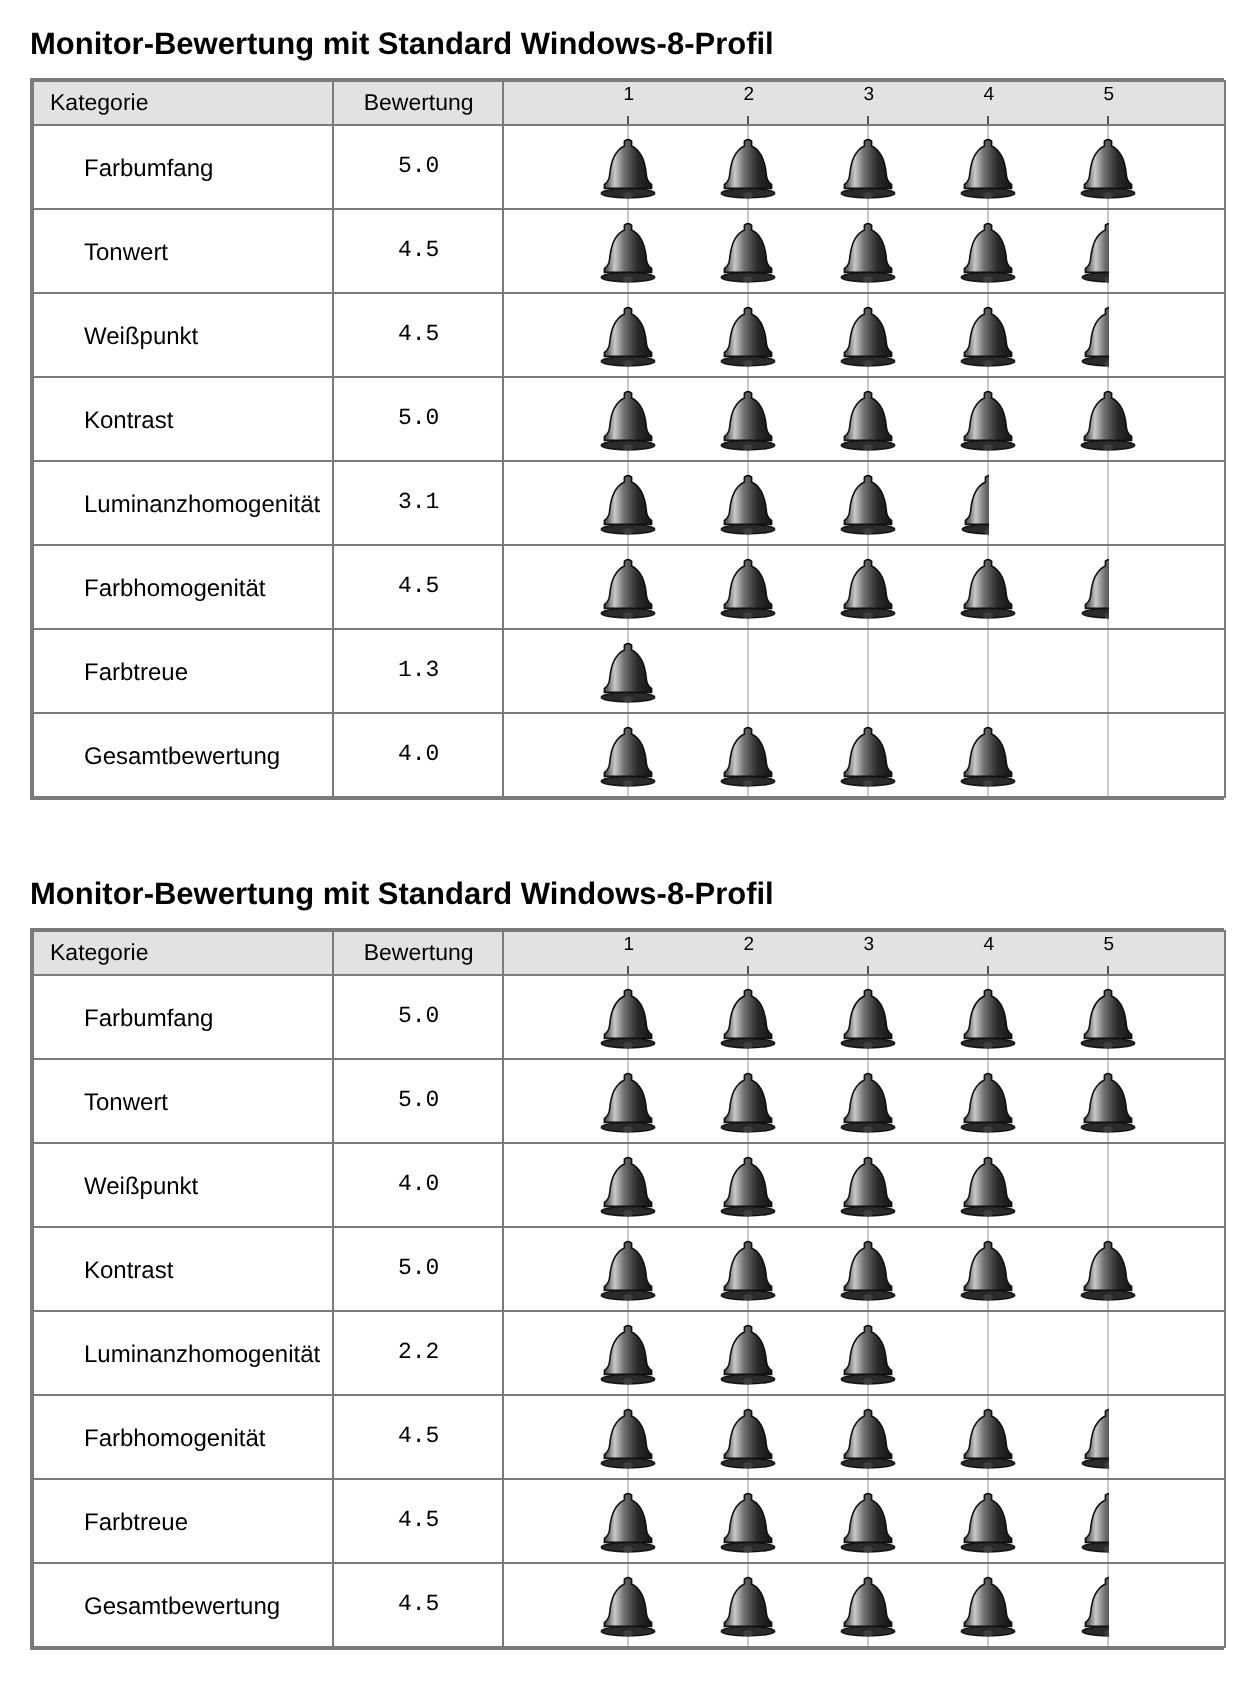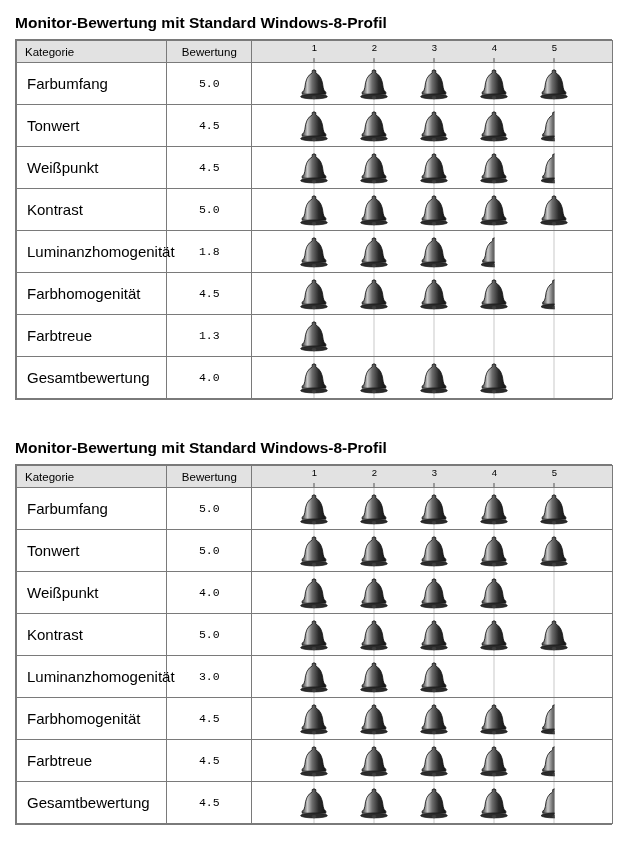--- a/index.html
+++ b/index.html
@@ -69,23 +69,23 @@
   table.rating thead th.bells {
     position: relative;
     padding: 0;
     background: #e2e2e2;
   }
   table.rating tbody td {
     height: 42px;
     background: #ffffff;
   }
   table.rating tbody td.kat {
-    padding-left: 10px;
+    padding-left: 25px;
     text-align: left;
-    font-size: 15px;
+    font-size: 12px;
   }
   table.rating tbody td.bew {
     text-align: center;
     font-family: "Liberation Mono", monospace;
     font-size: 11.5px;
   }
   table.rating tbody td.bells {
     padding: 0;
     position: relative;
     border-left: 1px solid #7a7a7a;
@@ -554,21 +554,21 @@
                     <path d="M15.2 2.6 q1.8-1.6 3.6 0 l0 2.4 q6.4 3.0 7.4 14.6 q0.3 3.2 2.6 4.6 l0 2.0 l-23.6 0 l0-2.0 q2.3-1.4 2.6-4.6 q1.0-11.6 7.4-14.6 z" fill="url(#bg20)" stroke="#111" stroke-width="0.8"></path>
                     <ellipse cx="17" cy="28.6" rx="13.4" ry="2.3" fill="#2b2b2b" stroke="#111" stroke-width="0.7"></ellipse>
                     <ellipse cx="17" cy="29.6" rx="2.4" ry="1.6" fill="#3d3d3d"></ellipse>
                   </svg>
                 </div>
               </div>
             </td>
           </tr>
           <tr>
             <td class="kat">Luminanzhomogenität</td>
-            <td class="bew">1.8</td>
+            <td class="bew">3.1</td>
             <td class="bells">
               <div class="guides">
                 <span class="g" style="left: 62px;"></span>
                 <span class="g" style="left: 122px;"></span>
                 <span class="g" style="left: 182px;"></span>
                 <span class="g" style="left: 242px;"></span>
                 <span class="g" style="left: 302px;"></span>
               </div>
               <div class="bellrow">
                 <div class="bell" style="left: 62px;">
@@ -1237,21 +1237,21 @@
                     <path d="M15.2 2.6 q1.8-1.6 3.6 0 l0 2.4 q6.4 3.0 7.4 14.6 q0.3 3.2 2.6 4.6 l0 2.0 l-23.6 0 l0-2.0 q2.3-1.4 2.6-4.6 q1.0-11.6 7.4-14.6 z" fill="url(#bg53)" stroke="#111" stroke-width="0.8"></path>
                     <ellipse cx="17" cy="28.6" rx="13.4" ry="2.3" fill="#2b2b2b" stroke="#111" stroke-width="0.7"></ellipse>
                     <ellipse cx="17" cy="29.6" rx="2.4" ry="1.6" fill="#3d3d3d"></ellipse>
                   </svg>
                 </div>
               </div>
             </td>
           </tr>
           <tr>
             <td class="kat">Luminanzhomogenität</td>
-            <td class="bew">3.0</td>
+            <td class="bew">2.2</td>
             <td class="bells">
               <div class="guides">
                 <span class="g" style="left: 62px;"></span>
                 <span class="g" style="left: 122px;"></span>
                 <span class="g" style="left: 182px;"></span>
                 <span class="g" style="left: 242px;"></span>
                 <span class="g" style="left: 302px;"></span>
               </div>
               <div class="bellrow">
                 <div class="bell" style="left: 62px;">

